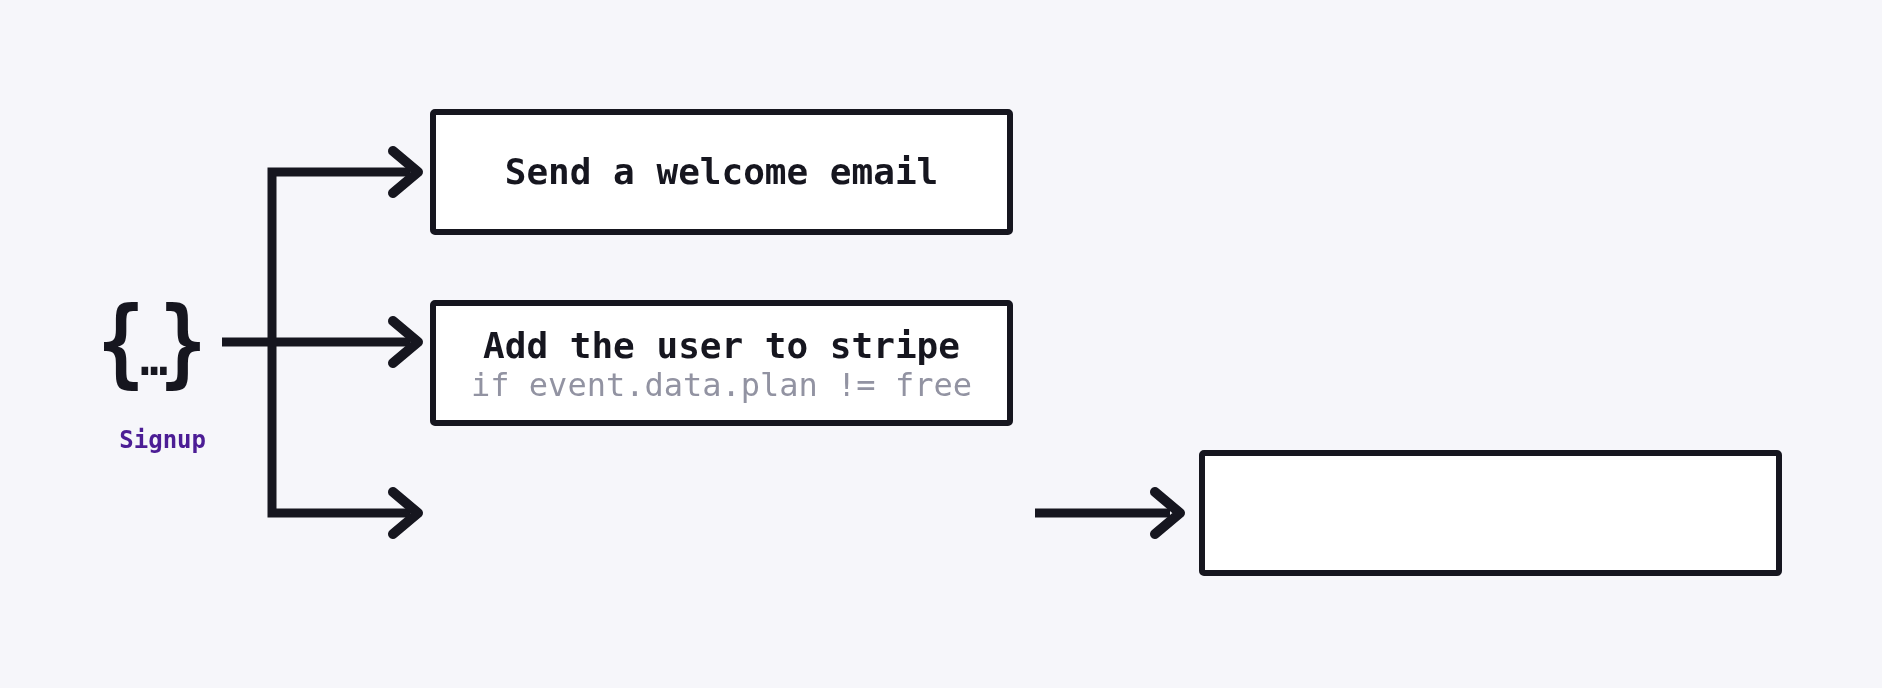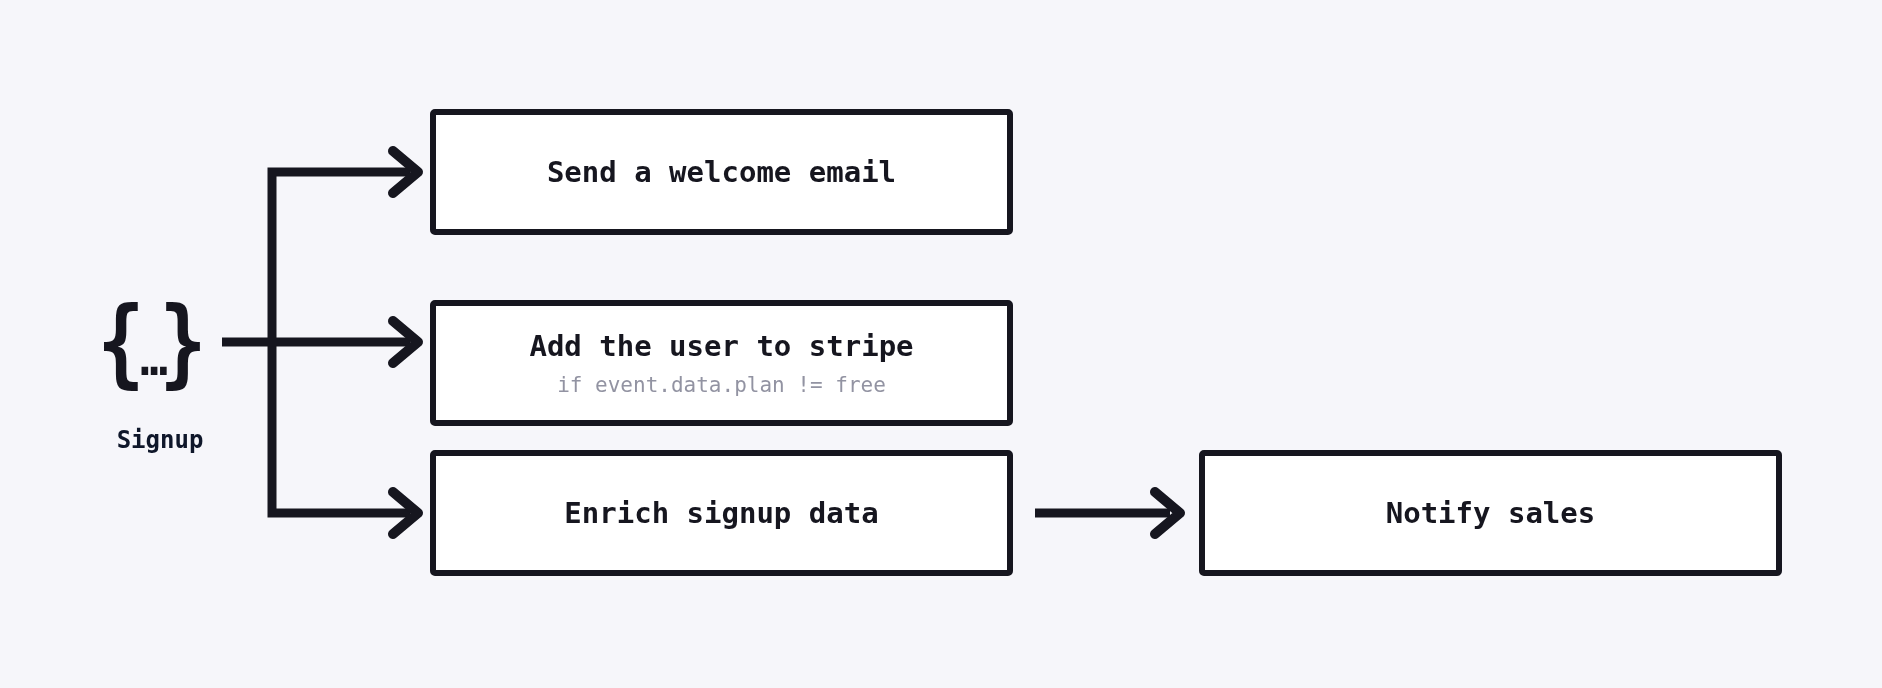--- a/index.html
+++ b/index.html
@@ -45,54 +45,54 @@
   .trigger-glyph .brace-close { margin-left: -10px; }
   .trigger-glyph .dots {
     font-size: 46px;
     line-height: 46px;
     letter-spacing: -4px;
     margin-top: 34px;
   }
 
   .trigger-label {
     position: absolute;
-    left: 96px;
+    left: 78px;
     top: 425px;
     width: 128px;
-    text-align: center;
+    text-align: right;
     font-size: 24px;
     line-height: 30px;
     font-weight: bold;
-    color: #0f172a;
+    color: #4c1d95;
   }
 
   
   .step-box {
     position: absolute;
     box-sizing: border-box;
     width: 583px;
     height: 126px;
     background: #ffffff;
     border: 6px solid #16161f;
     border-radius: 5px;
     display: flex;
     flex-direction: column;
     align-items: center;
     justify-content: center;
     text-align: center;
   }
   .step-title {
-    font-size: 29px;
+    font-size: 36px;
     line-height: 44px;
     font-weight: bold;
     color: #16161f;
     white-space: nowrap;
   }
   .step-condition {
-    font-size: 21px;
+    font-size: 32px;
     line-height: 34px;
     font-weight: normal;
     color: #9293a2;
     white-space: nowrap;
   }
 
   .pos-step-1 { left: 430px; top: 109px; }
   .pos-step-2 { left: 430px; top: 280px; margin-top: 20px; }
   .pos-step-3 { left: 430px; top: 450px; }
   .pos-step-4 { left: 1199px; top: 450px; }
@@ -125,21 +125,17 @@
 
   <div class="step-box pos-step-1">
     <div class="step-title">Send a welcome email</div>
   </div>
 
   <div class="step-box pos-step-2">
     <div class="step-title">Add the user to stripe</div>
     <div class="step-condition">if event.data.plan != free</div>
   </div>
 
-  <div class="step-box pos-step-3">
-    <div class="step-title">Enrich signup data</div>
-  </div>
 
   <div class="step-box pos-step-4">
-    <div class="step-title">Notify sales</div>
   </div>
 
 </div>
 
 </body></html>

